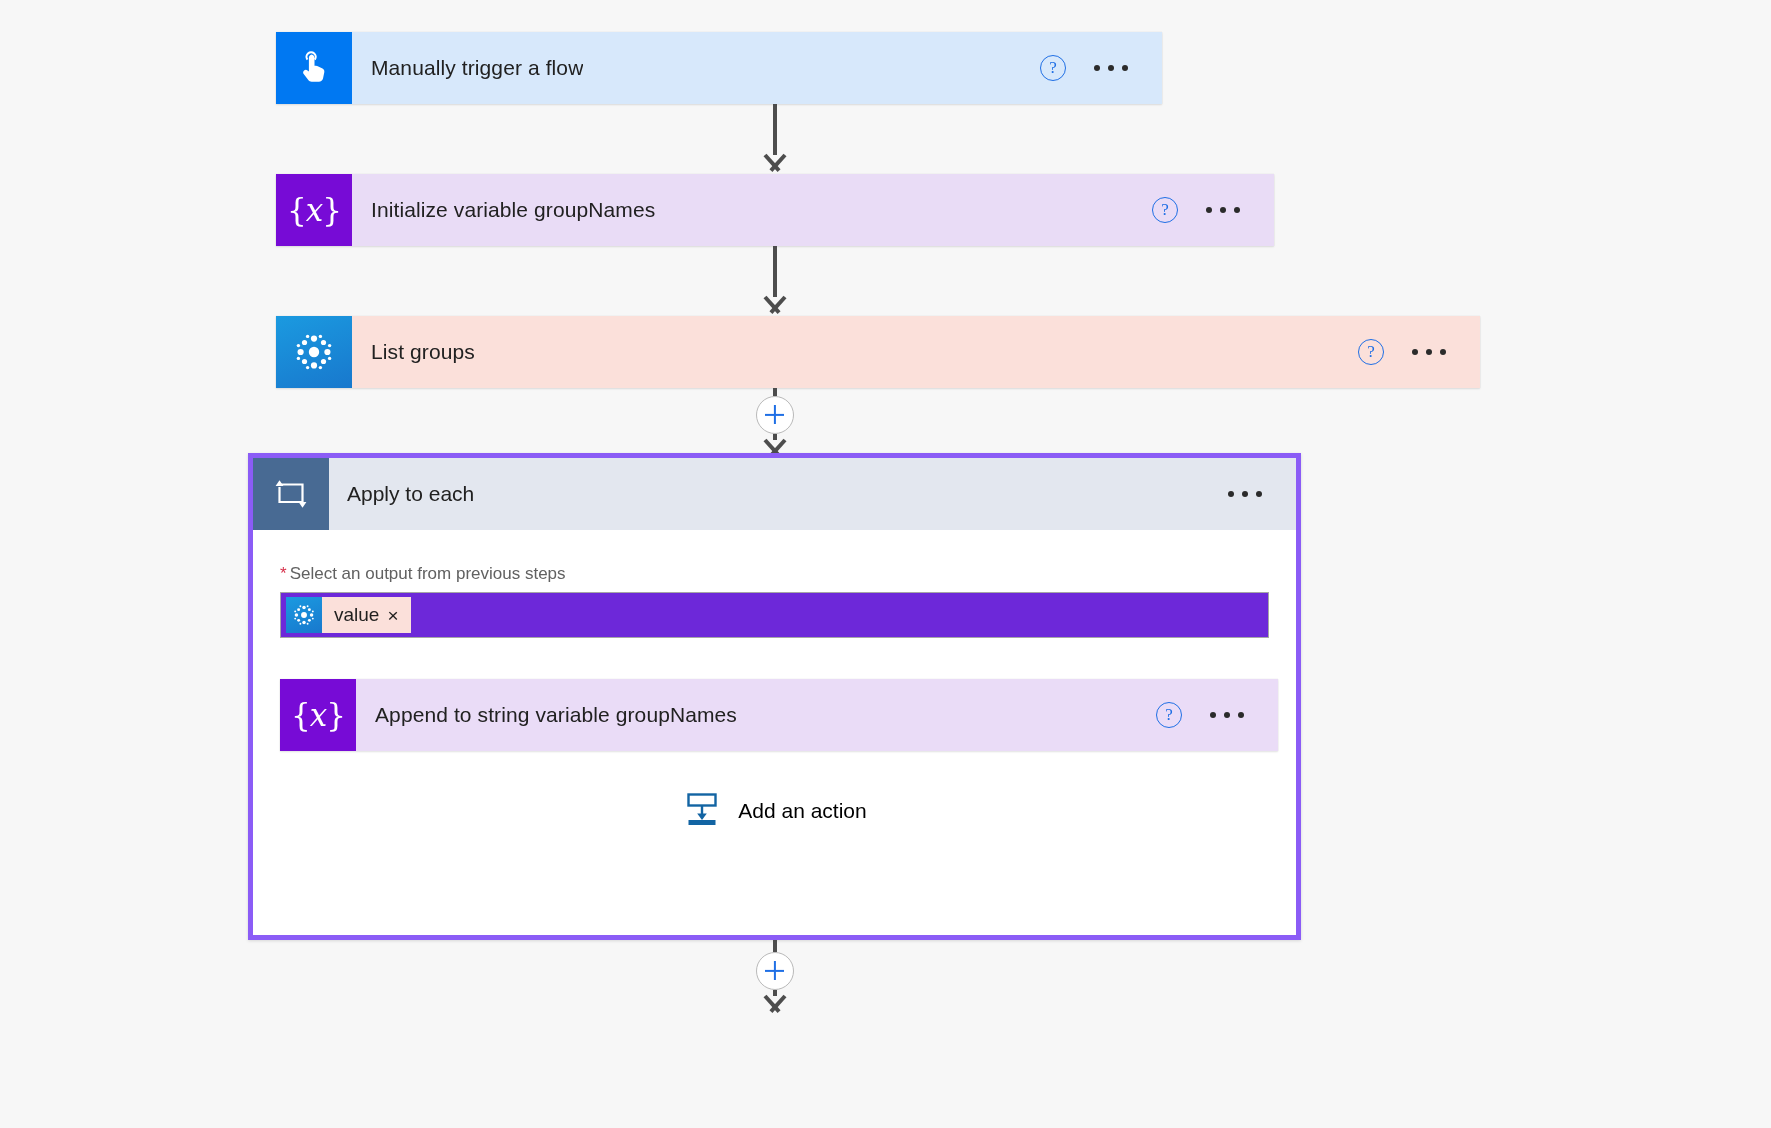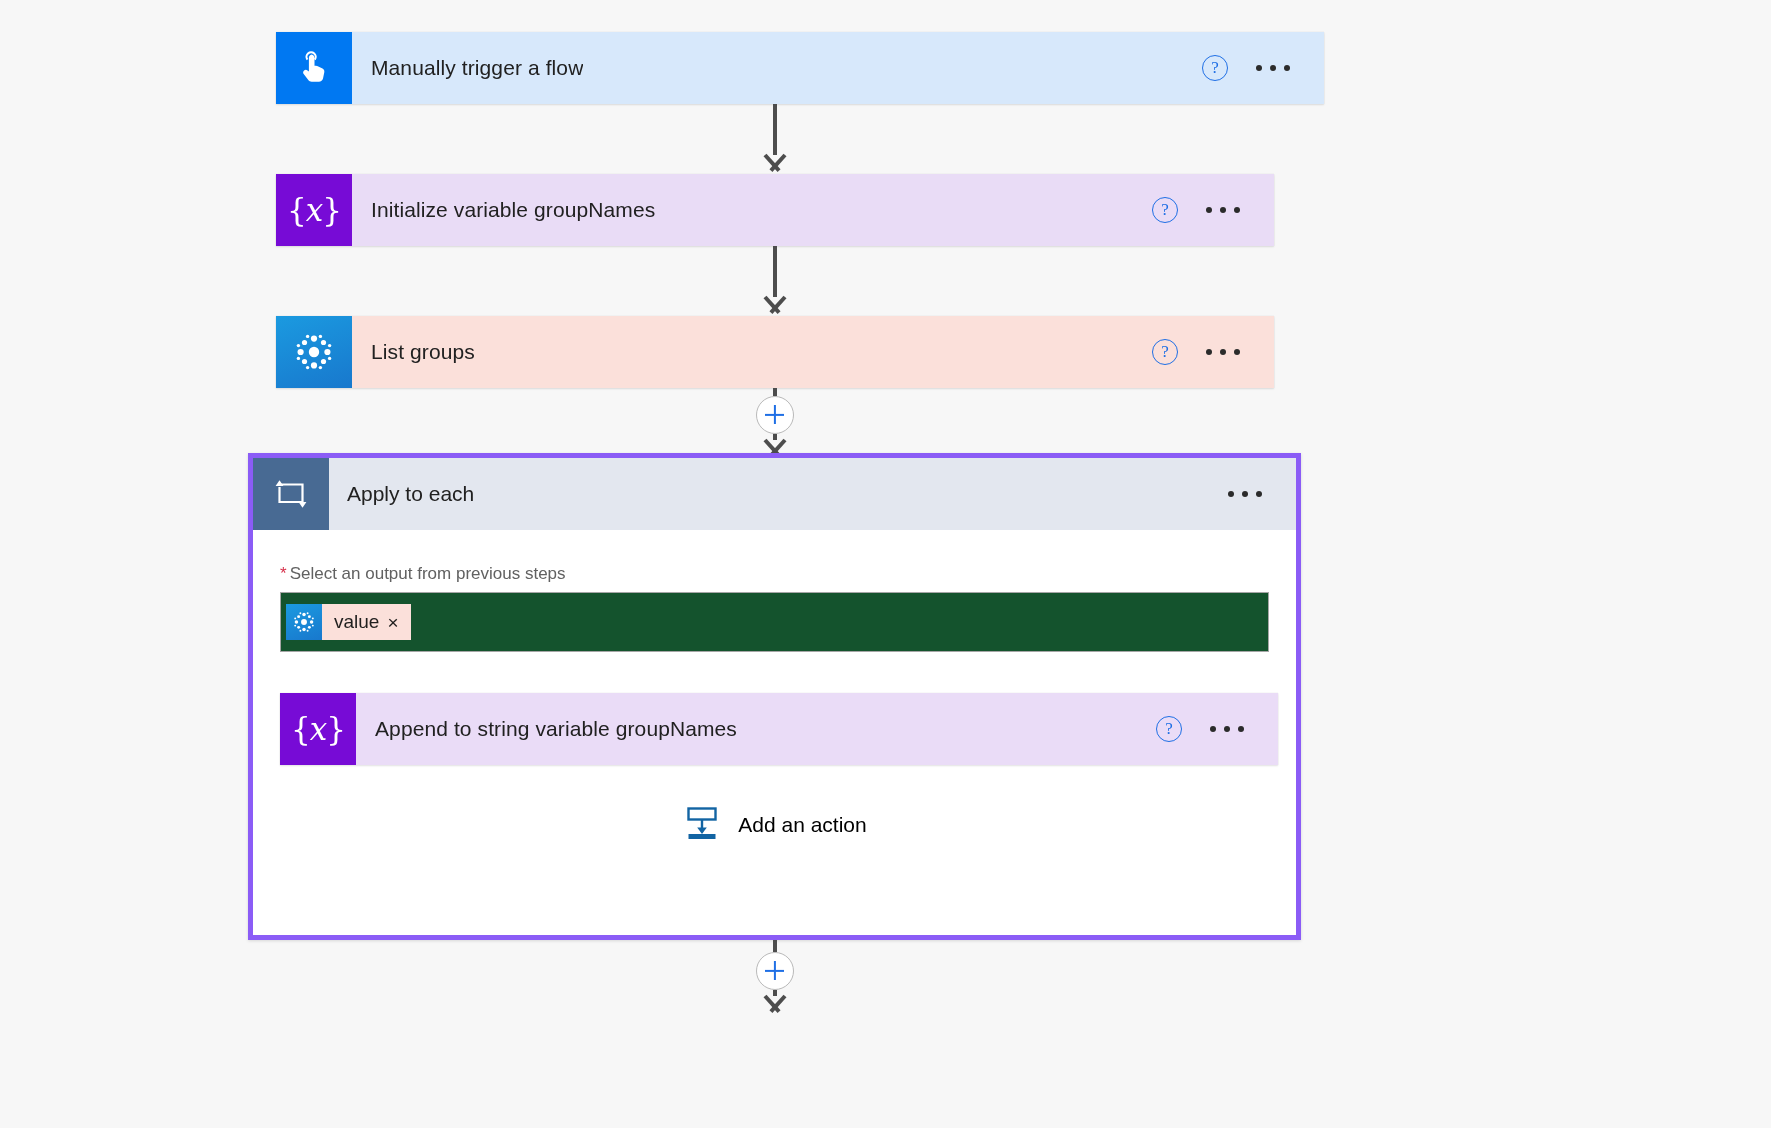--- a/index.html
+++ b/index.html
@@ -195,23 +195,23 @@
 
   .field-label {
     font-size: 17px;
     color: #616161;
     padding: 34px 0 8px 27px;
   }
   .req-star { color: #d6304a; padding-right: 3px; }
 
   .token-input {
     margin: 0 27px 0 27px;
-    height: 60px;
+    height: 46px;
     border: 1px solid #a6a6a6;
-    background: #14532d;
+    background: #6d28d9;
     display: flex;
     align-items: center;
     box-sizing: border-box;
     text-align: right;
   }
   .token {
     display: flex;
     align-items: center;
     height: 36px;
     margin-left: 5px;
@@ -244,21 +244,21 @@
   .add-action-label {
     font-size: 21px;
     color: #000000;
   }
 </style>
 </head>
 <body>
 
 <div id="canvas">
 
-  <div class="card c-trigger" style="left:276px; top:32px; width:1048px;">
+  <div class="card c-trigger" style="left:276px; top:32px; width:886px;">
     <div class="card-icon tile-trigger">
       <svg width="36" height="36" viewBox="0 0 36 36" aria-hidden="true">
         <path fill="#ffffff" d="M15.1 4.4c1.9 0 3.4 1.5 3.4 3.4v8.0h1.3c.9 0 1.7.2 2.5.6l4.2 2.1c1.4.7 2.1 2.2 1.8 3.7l-1.3 6.2c-.4 1.9-2.1 3.3-4.1 3.3h-7.3c-1.3 0-2.5-.6-3.3-1.6l-4.6-6c-.9-1.2-.7-2.8.4-3.7 1-.8 2.4-.8 3.4 0l1.4 1.1V7.8c0-1.9 1.5-3.4 3.4-3.4z"></path>
         <path fill="none" stroke="#ffffff" stroke-width="2.1" d="M11.4 9.6a4.6 4.6 0 1 1 7.4 0"></path>
       </svg>
     </div>
     <div class="card-body">
       <div class="card-title">Manually trigger a flow</div>
     </div>
     <div class="card-actions">
@@ -291,21 +291,21 @@
           <i></i>
       </div>
     </div>
   </div>
 
   <div class="connector" style="left:755px; top:246px; height:68px;">
     <div class="conn-line" style="height:52px;"></div>
     <div class="conn-chev"></div>
   </div>
 
-  <div class="card c-aad" style="left:276px; top:316px; width:998px;">
+  <div class="card c-aad" style="left:276px; top:316px; width:1204px;">
     <div class="card-icon tile-aad">
       <svg width="46" height="46" viewBox="0 0 46 46" aria-hidden="true">
         <g fill="#ffffff">
           <circle cx="23" cy="23" r="5.2"></circle>
           <circle cx="23" cy="9.6" r="3.1"></circle>
           <circle cx="23" cy="36.4" r="3.1"></circle>
           <circle cx="9.6" cy="23" r="3.1"></circle>
           <circle cx="36.4" cy="23" r="3.1"></circle>
           <circle cx="13.5" cy="13.5" r="2.6"></circle>
           <circle cx="32.5" cy="13.5" r="2.6"></circle>

